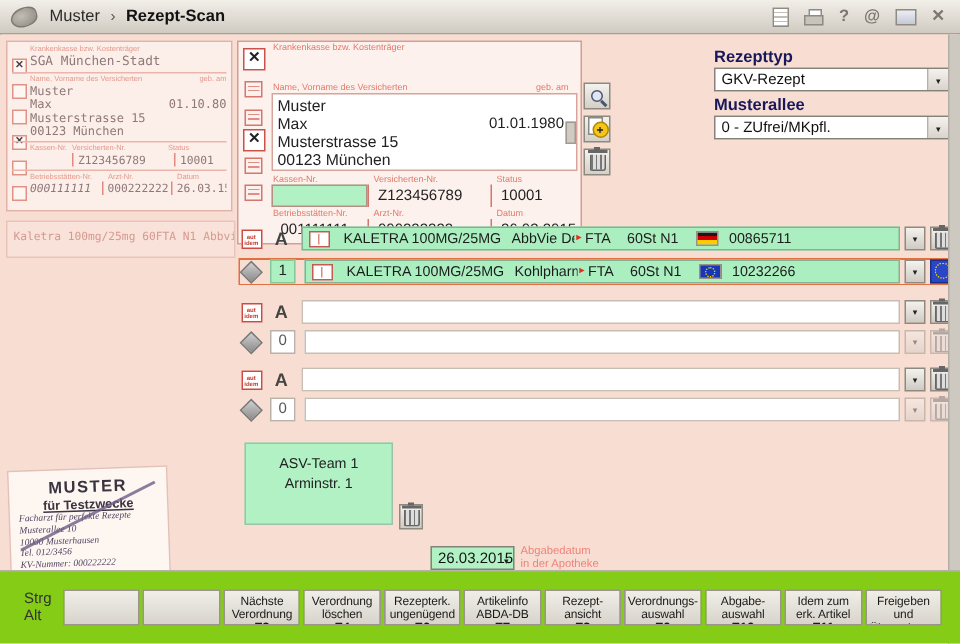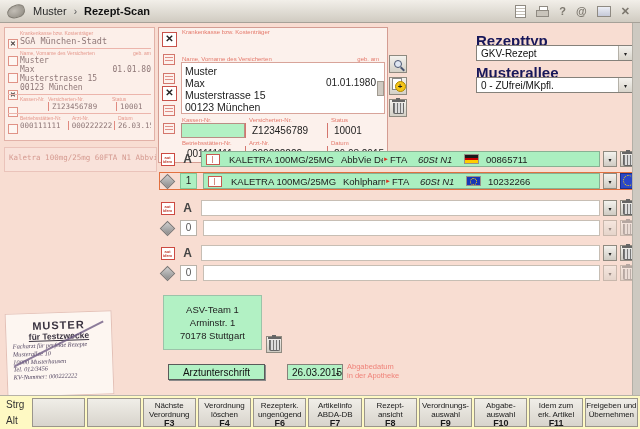--- a/index.html
+++ b/index.html
@@ -88,21 +88,21 @@
   .addi::before{content:"";position:absolute;left:0;top:0;width:8px;height:10px;background:#fff;border:1px solid #888;}
   .addi::after{content:"+";position:absolute;right:-1px;bottom:-1px;width:9px;height:9px;border-radius:50%;background:#f5c518;
     border:1px solid #b08900;color:#222;font-size:8px;line-height:9px;text-align:center;font-weight:bold;}
   .trash{display:inline-block;width:9px;height:10px;position:relative;margin-top:3px;
     background:repeating-linear-gradient(90deg,#777 0 1px,#ddd 1px 3px);border:1px solid #666;border-top:none;border-radius:0 0 2px 2px;}
   .trash::before{content:"";position:absolute;left:-2px;right:-2px;top:-3px;height:2px;background:#666;}
   .trash::after{content:"";position:absolute;left:2px;top:-5px;width:4px;height:2px;background:#666;}
 
   
   .rpanel{position:absolute;left:476px;top:0;width:157px;}
-  .rp-label{position:absolute;font-size:15px;font-weight:bold;color:#17175a;white-space:nowrap;}
+  .rp-label{position:absolute;font-size:11px;font-weight:bold;color:#17175a;white-space:nowrap;}
   .combo{position:absolute;left:0;right:0;height:16px;background:#fff;border:1px solid #85817a;
     font-size:10px;color:#111;padding:2px 18px 0 4px;box-sizing:border-box;white-space:nowrap;overflow:hidden;}
   .c-arrow{position:absolute;right:0;top:0;width:14px;height:14px;border-left:1px solid #b5b1a8;
     background:linear-gradient(#f4f2ee,#d8d4cb);text-align:center;font-size:6px;color:#222;padding-top:4px;box-sizing:border-box;}
 
   
   .mrow{position:absolute;left:160px;width:476px;height:16px;display:flex;align-items:center;}
   .mrow.sel{box-shadow:0 0 0 1px #e2703f;}
   .ricon{width:15px;display:flex;justify-content:center;margin-right:4px;flex:none;}
   .autidem{width:14px;height:13px;background:#fff;border:1px solid #cc4a42;color:#c0392b;font-weight:bold;
@@ -114,21 +114,21 @@
   .marker.box.green{background:#aef0c2;border-color:#84c79a;color:#222;}
   .mfield{flex:1;height:16px;box-sizing:border-box;display:flex;align-items:center;padding:0 4px;
     background:#fff;border:1px solid #c7beb4;font-size:9.5px;color:#1c1c1c;overflow:hidden;}
   .mfield.green{background:#abefc0;border-color:#88b193;}
   .pill{width:12px;height:9px;background:#fff;border:1px solid #c65a50;position:relative;margin-right:9px;flex:none;}
   .pill::before{content:"";position:absolute;left:2px;top:1px;bottom:1px;width:3px;border-right:1px solid #d98b80;}
   .mname{width:112px;flex:none;white-space:nowrap;overflow:hidden;}
   .mvendor{width:42px;flex:none;white-space:nowrap;overflow:hidden;}
   .trunc{width:7px;flex:none;color:#e03020;font-size:6px;}
   .mform{width:28px;flex:none;}
-  .mpack{width:46px;flex:none;font-style:italic;}
+  .mpack{width:46px;flex:none;}
   .flag{flex:none;margin-right:7px;}
   .flag-de{width:13px;height:8px;border:1px solid #99908a;background:linear-gradient(#1a1a1a 0 33%,#cc0000 33% 66%,#ffcc00 66% 100%);}
   .flag-eu{width:13px;height:8px;border:1px solid #99908a;background:#1637b8;position:relative;}
   .flag-eu::after{content:"";position:absolute;left:3px;top:1px;width:5px;height:5px;border-radius:50%;border:1px dotted #ffd700;}
   .mpzn{flex:1;white-space:nowrap;overflow:hidden;}
   .cbtn{width:14px;height:16px;margin-left:3px;flex:none;border:1px solid #8f8a80;
     background:linear-gradient(#f4f2ee,#cfcbc3);font-size:6px;color:#222;padding:0;}
   .abtn{width:16px;height:16px;margin-left:3px;flex:none;border:1px solid #8f8a80;
     background:linear-gradient(#f4f2ee,#cfcbc3);padding:0;text-align:center;}
   .abtn.eu{background:#2a46c8;border-color:#1a2f88;}
@@ -141,22 +141,22 @@
   .asv-trash{position:absolute;left:266px;top:313px;width:16px;height:17px;border:1px solid #8f8a80;
     background:linear-gradient(#f4f2ee,#cfcbc3);padding:0;text-align:center;}
   .arzt-btn{position:absolute;left:168px;top:341px;width:97px;height:16px;background:#b2f1c4;border:1px solid #5a5a5a;
     box-shadow:1px 1px 0 #8a8a8a;font-size:10px;color:#111;padding:0;font-family:"Liberation Sans",sans-serif;}
   .date-combo{position:absolute;left:287px;top:341px;width:56px;height:16px;background:#b2f1c4;border:1px solid #85817a;
     font-size:10px;color:#111;padding:2px 12px 0 4px;box-sizing:border-box;}
   .date-combo .arr{position:absolute;right:3px;top:5px;font-size:6px;color:#222;}
   .abgabe-lbl{position:absolute;left:347px;top:339px;font-size:7.5px;line-height:9px;color:#ef837a;}
 
   
-  .fnbar{position:absolute;bottom:0;left:0;right:0;height:34px;background:#fef9c3;border-top:1px solid #b6b2a8;
-    display:flex;padding:1px;box-sizing:border-box;}
+  .fnbar{position:absolute;bottom:0;left:0;right:0;height:49px;background:#84cc16;border-top:1px solid #b6b2a8;
+    display:flex;padding:11px;box-sizing:border-box;}
   .modcol{width:30px;flex:none;display:flex;flex-direction:column;justify-content:space-between;
     font-size:10px;color:#333;padding:2px 0 2px 5px;box-sizing:border-box;}
   .fbtn{flex:1;margin:1px;border:1px solid #9a958c;background:linear-gradient(#f0eee8,#d8d4cc);
     display:flex;flex-direction:column;justify-content:flex-start;align-items:center;
     font-size:8px;line-height:9px;color:#1a1a1a;padding:2px 0;letter-spacing:-0.1px;overflow:hidden;}
   .fbtn .bk{font-weight:bold;font-size:9px;margin-top:auto;}
 </style>
 </head>
 <body>
 
@@ -194,21 +194,21 @@
         <div class="s-lbl">Krankenkasse bzw. Kostenträger</div>
         <div class="s-val s-big">SGA München-Stadt</div>
         <div class="s-sep"></div>
         <div class="s-flex">
           <span class="s-lbl">Name, Vorname des Versicherten</span>
           <span class="s-lbl">geb. am</span>
         </div>
         <div class="s-val">Muster</div>
         <div class="s-flex">
           <span class="s-val">Max</span>
-          <span class="s-val">01.01.80</span>
+          <span class="s-val">01.10.80</span>
         </div>
         <div class="s-val">Musterstrasse 15</div>
         <div class="s-val">00123 München</div>
         <div class="s-sep"></div>
         <div class="s-cells">
           <span class="s-lbl" style="width:28px;">Kassen-Nr.</span>
           <span class="s-lbl" style="width:64px;">Versicherten-Nr.</span>
           <span class="s-lbl">Status</span>
         </div>
         <div class="s-cells">
@@ -216,21 +216,21 @@
           <span class="s-c bl" style="width:64px;">Z123456789</span>
           <span class="s-c bl">10001</span>
         </div>
         <div class="s-sep"></div>
         <div class="s-cells">
           <span class="s-lbl" style="width:52px;">Betriebsstätten-Nr.</span>
           <span class="s-lbl" style="width:46px;">Arzt-Nr.</span>
           <span class="s-lbl">Datum</span>
         </div>
         <div class="s-cells">
-          <span class="s-c" style="width:52px;">000111111</span>
+          <span class="s-c" style="width:52px;font-style:italic;">000111111</span>
           <span class="s-c bl" style="width:46px;">000222222</span>
           <span class="s-c bl">26.03.15</span>
         </div>
       </div>
     </div>
 
     <div class="scan-med">Kaletra 100mg/25mg 60FTA N1 Abbvie</div>
 
     <div class="stamp">
       <div class="st-title">MUSTER</div>
@@ -378,25 +378,23 @@
         </span>
       <span class="marker box">0</span>
       <div class="mfield"></div>
       <button class="cbtn dis">▾</button>
       <button class="abtn dis"><span class="trash"></span></button>
     </div>
 
     <div class="asv-box">
       <div>ASV-Team 1</div>
       <div>Arminstr. 1</div>
-      <div>70178 Stuttgart</div>
     </div>
     <button class="asv-trash"><span class="trash"></span></button>
 
-    <button class="arzt-btn">Arztunterschrift</button>
     <div class="date-combo">
       <span>26.03.2015</span>
       <span class="arr">▾</span>
     </div>
     <div class="abgabe-lbl">
       <div>Abgabedatum</div>
       <div>in der Apotheke</div>
     </div>
 
     <div class="right-strip"></div>

